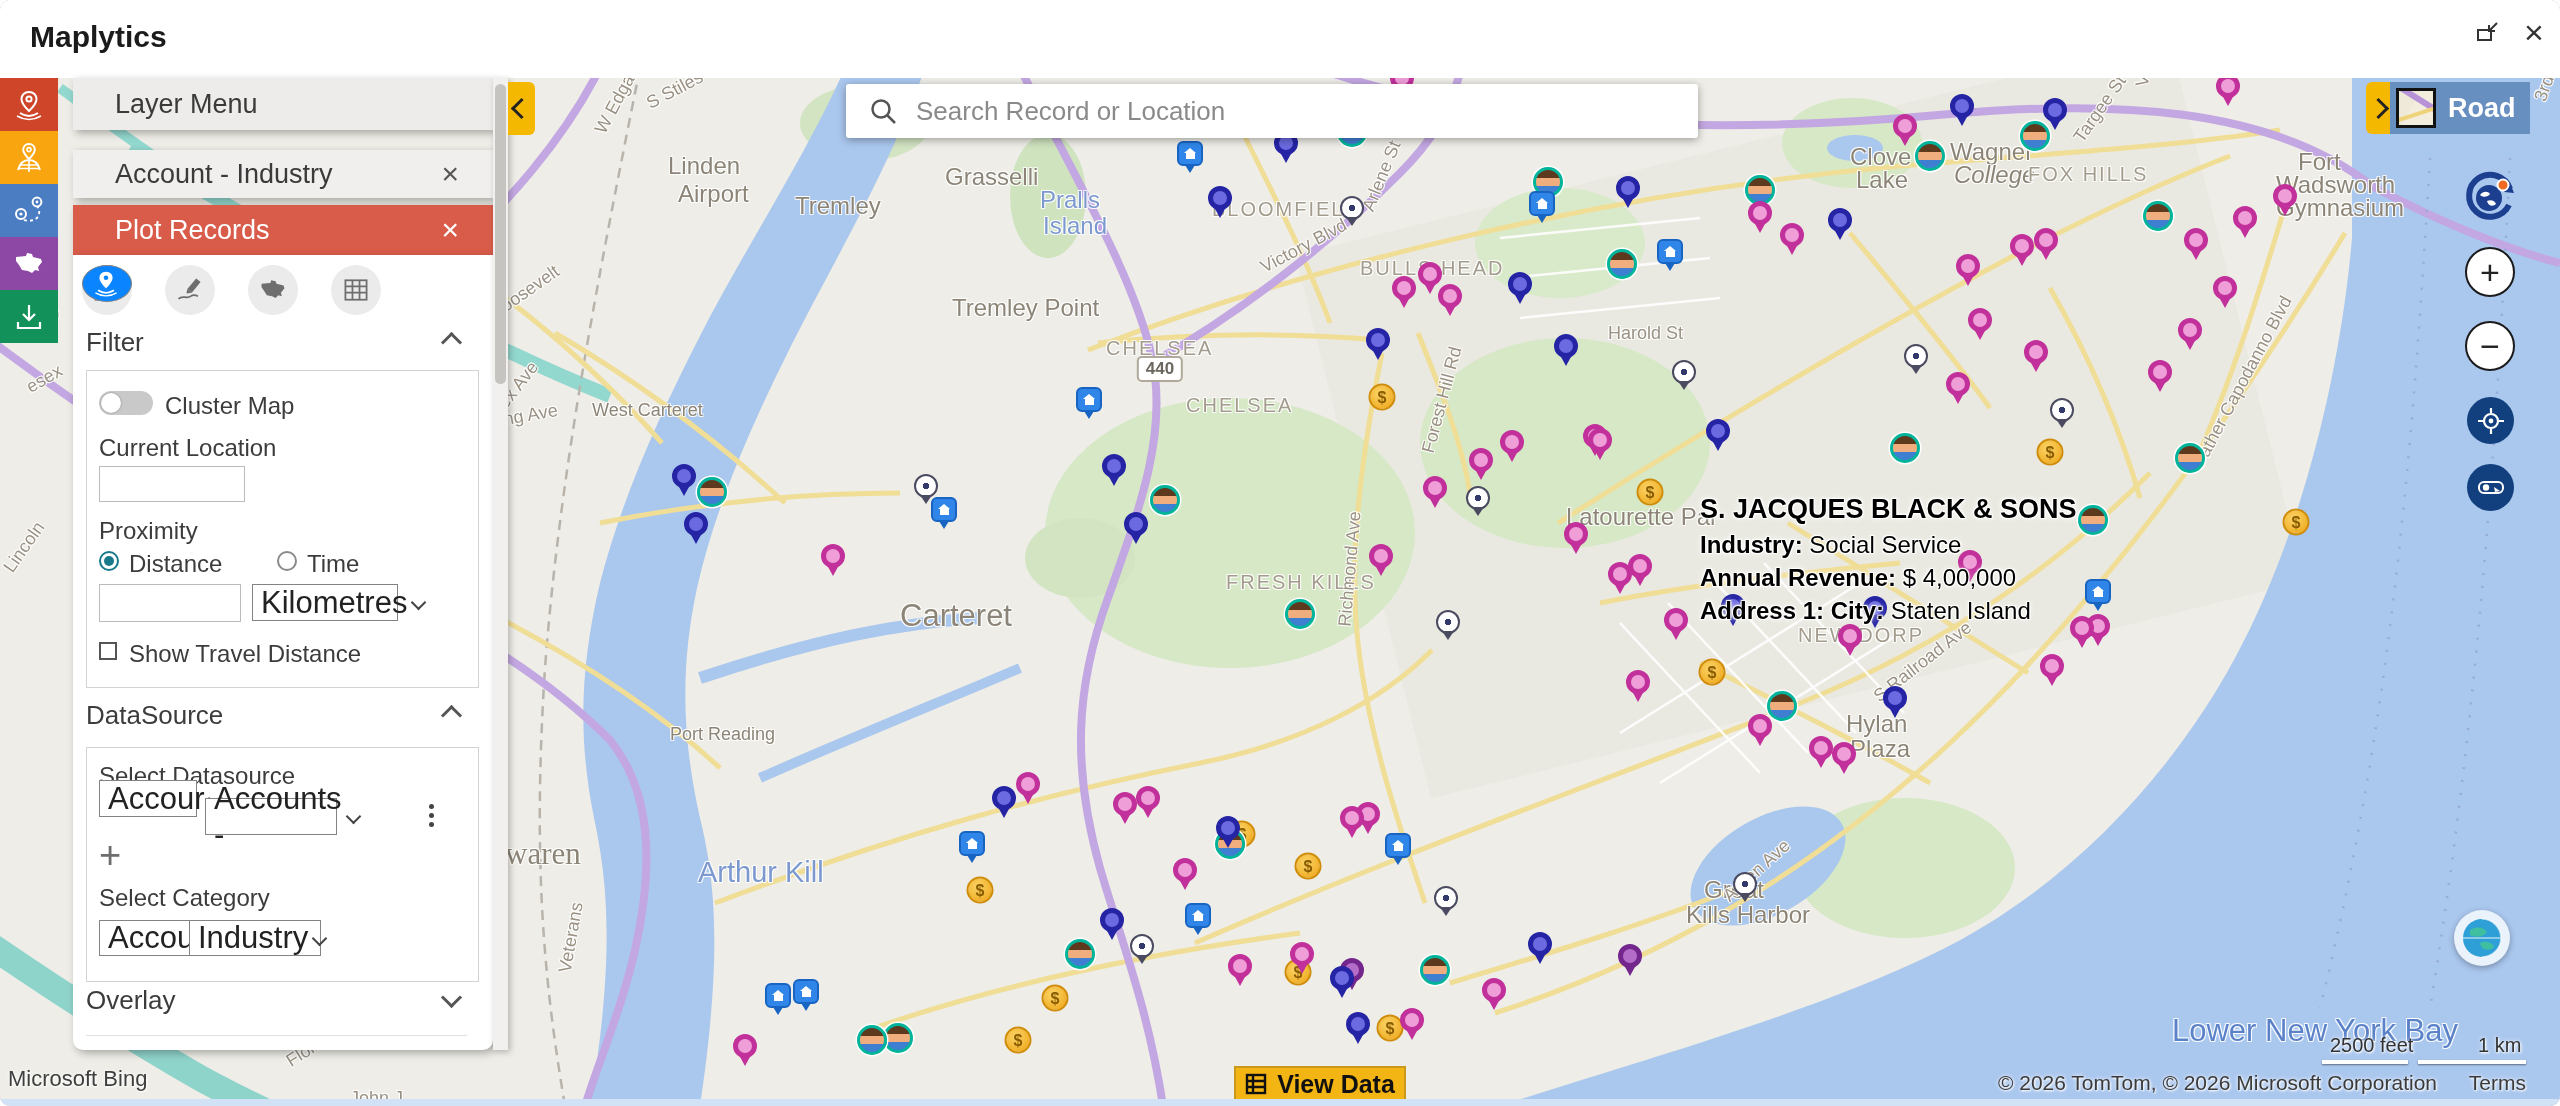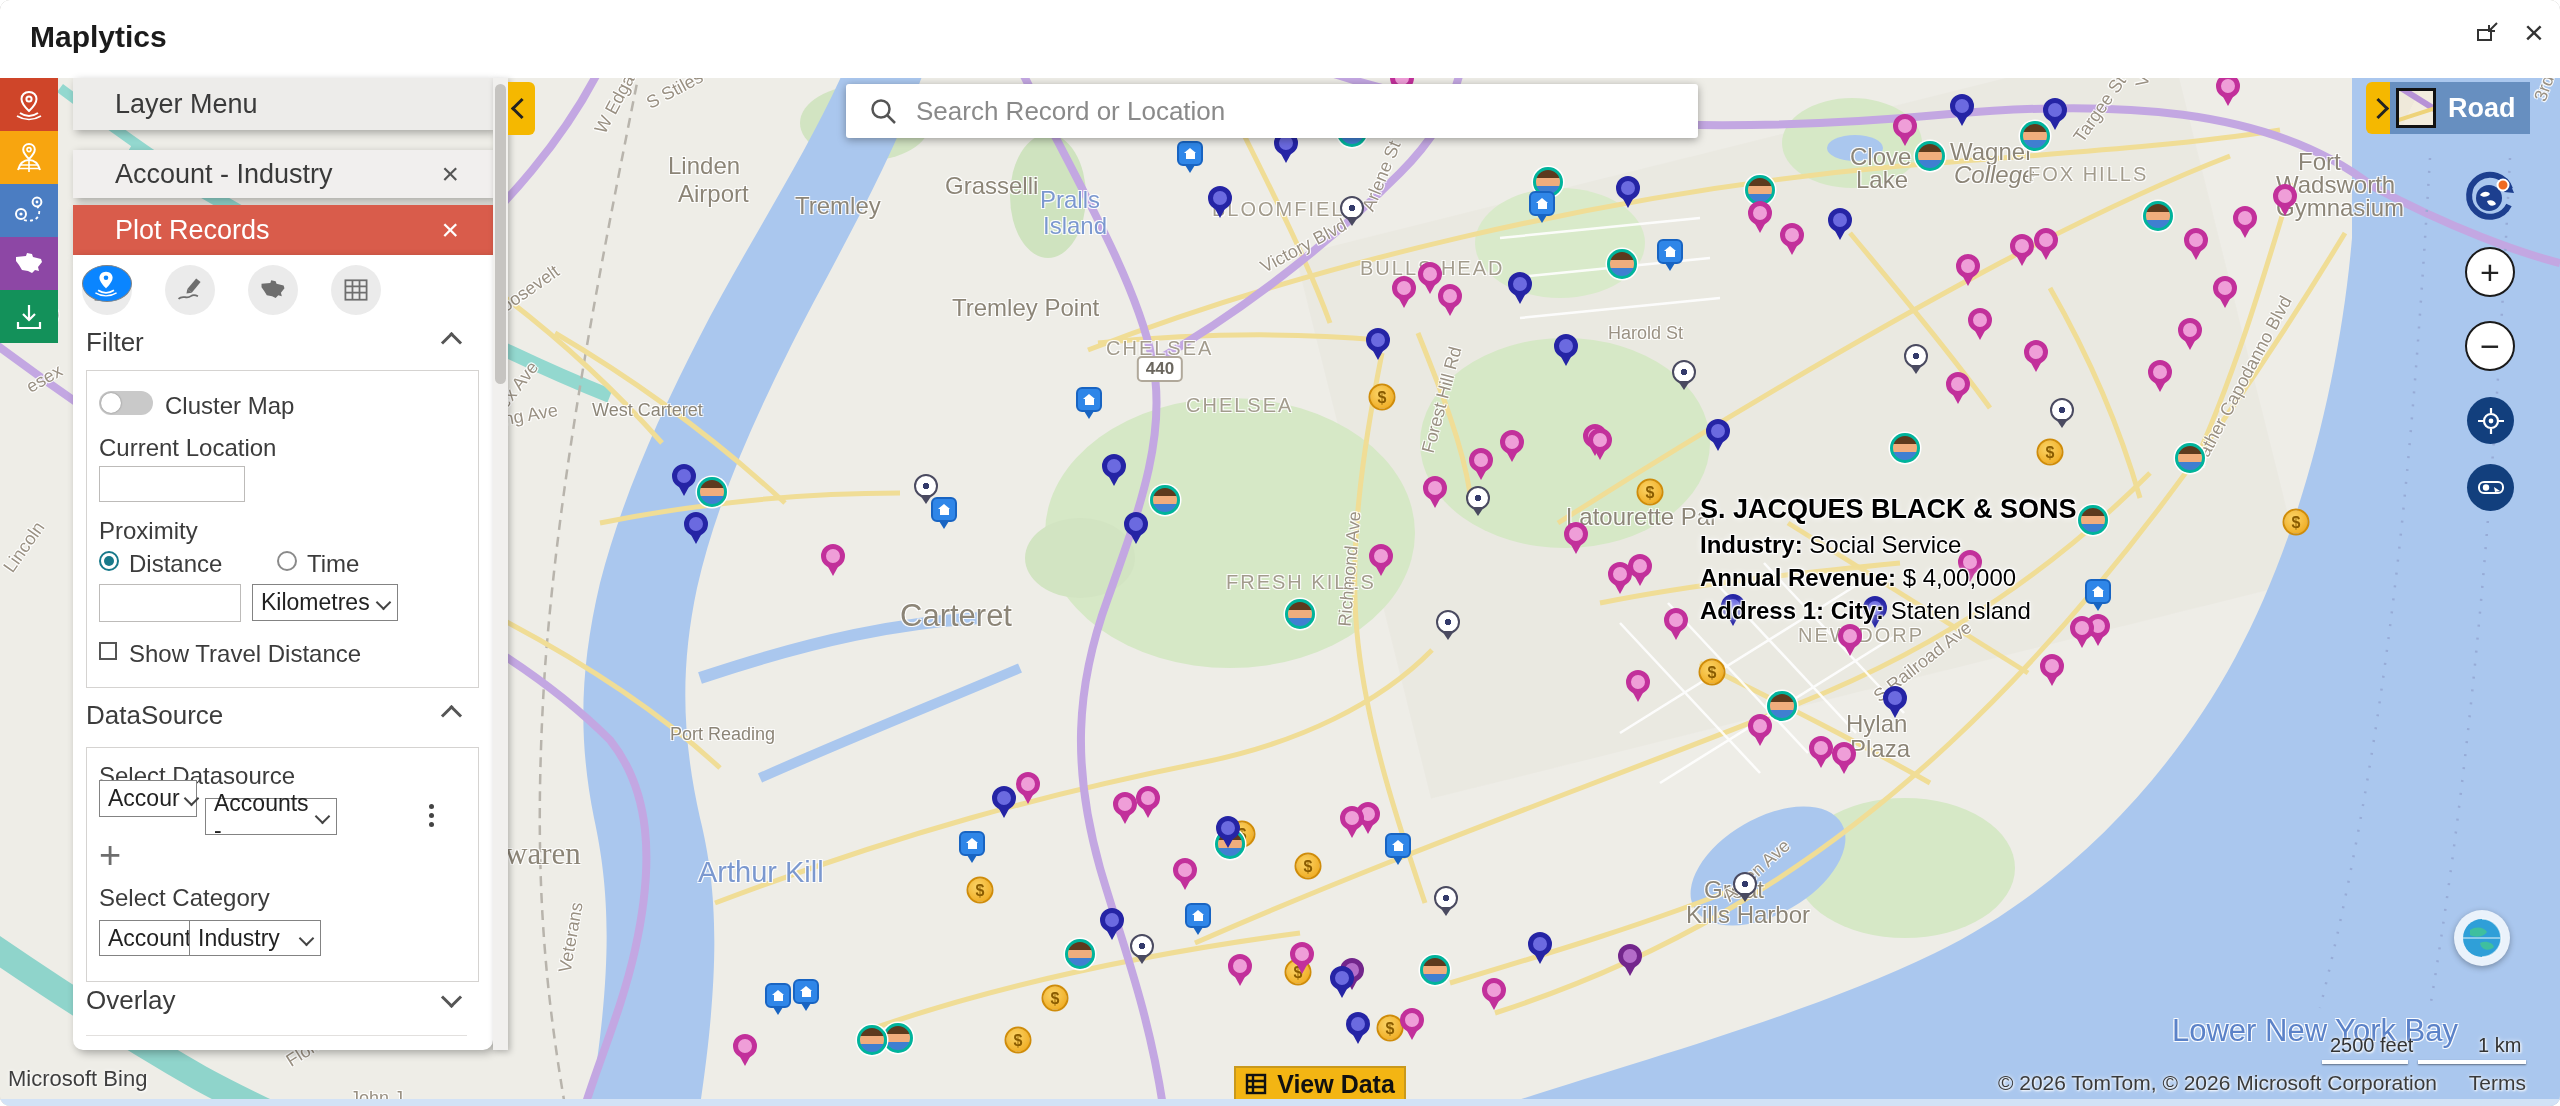--- a/index.html
+++ b/index.html
@@ -39,21 +39,21 @@
   
   .sech{position:absolute;left:13px;font-size:26px;color:#3c3c3c;cursor:pointer;}
   .chev{display:inline-block;width:12px;height:12px;border-left:3px solid #555;border-bottom:3px solid #555;}
   .chev.up{transform:rotate(135deg);}
   .chev.down{transform:rotate(-45deg);}
   .secchev{position:absolute;right:34px;cursor:pointer;}
   .gbox{position:absolute;left:13px;width:393px;border:1px solid #d5d3d1;box-sizing:border-box;background:#fff;}
   .lbl{position:absolute;font-size:24px;color:#3c3c3c;white-space:nowrap;}
   .tinput{position:absolute;height:36px;border:1px solid #bdbbb9;background:#fff;box-sizing:border-box;}
   .sel{position:absolute;height:37px;border:1px solid #838383;background:#fff;box-sizing:border-box;
-       display:flex;align-items:center;justify-content:space-between;padding:0 8px;font-size:23px;color:#222;cursor:pointer;}
+       display:flex;align-items:center;justify-content:space-between;padding:0 8px;font-size:31px;color:#222;cursor:pointer;}
   .schev{width:9px;height:9px;border-left:2.5px solid #444;border-bottom:2.5px solid #444;transform:rotate(-45deg);margin-left:6px;flex:none;}
   .toggle{position:absolute;width:54px;height:24px;border-radius:13px;background:#c9c9c9;cursor:pointer;}
   .knob{position:absolute;left:2px;top:2px;width:20px;height:20px;border-radius:50%;background:#fff;box-shadow:0 0 2px rgba(0,0,0,.4);}
   .radio{position:absolute;width:20px;height:20px;border-radius:50%;border:2px solid #8a8a8a;background:#fff;box-sizing:border-box;cursor:pointer;}
   .radio.sel2{border-color:#17798a;}
   .radio.sel2::after{content:"";position:absolute;inset:3px;border-radius:50%;background:#17798a;}
   .cbox{position:absolute;width:18px;height:18px;border:2px solid #555;background:#fff;box-sizing:border-box;cursor:pointer;}
   .kebab{position:absolute;width:5px;height:5px;border-radius:50%;background:#444;box-shadow:0 9px 0 #444,0 18px 0 #444;cursor:pointer;}
   .plus{position:absolute;font-size:38px;color:#6d6d6d;line-height:1;cursor:pointer;}
   .divider{position:absolute;left:13px;right:26px;border-top:1px solid #e2e0de;}
@@ -211,21 +211,21 @@
         <path d="M1152,285 C1240,235 1330,165 1400,95 C1430,65 1450,35 1460,-6"></path>
         <path d="M-10,262 C110,352 250,442 370,502 C470,552 550,602 610,662 C650,712 655,782 635,872 C622,930 600,980 585,1028"></path>
       </g>
 
       <g stroke="#97abd6" stroke-width="2.5" stroke-dasharray="2 11" fill="none">
         <path d="M2430,80 C2415,330 2395,630 2320,930"></path>
         <path d="M2510,80 C2498,330 2480,630 2430,930"></path>
       </g>
     </svg>
     <div id="labels">
-        <div class="maplabel ml-town" style="left: 945px; top: 172px;">Grasselli</div>
+        <div class="maplabel ml-town" style="left: 945px; top: 163px;">Grasselli</div>
         <div class="maplabel ml-town" style="left: 795px; top: 192px;">Tremley</div>
         <div class="maplabel ml-town" style="left: 668px; top: 152px;">Linden</div>
         <div class="maplabel ml-town" style="left: 678px; top: 180px;">Airport</div>
         <div class="maplabel ml-caps" style="left: 1212px; top: 198px;">BLOOMFIELD</div>
         <div class="maplabel ml-water" style="left: 1040px; top: 186px;">Pralls</div>
         <div class="maplabel ml-water" style="left: 1043px; top: 212px;">Island</div>
         <div class="maplabel ml-water" style="left: 316px; top: 318px;">Rahway</div>
         <div class="maplabel ml-water" style="left: 330px; top: 344px;">River</div>
         <div class="maplabel ml-town" style="left: 952px; top: 294px;">Tremley Point</div>
         <div class="maplabel ml-caps" style="left: 1360px; top: 257px;">BULLS HEAD</div>

